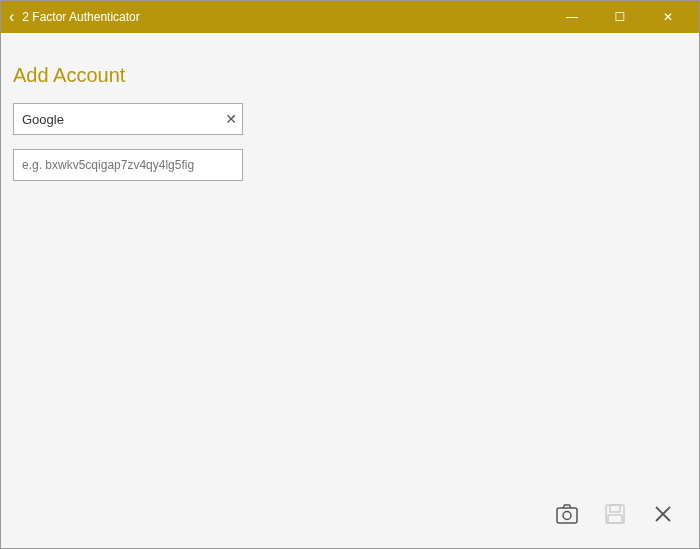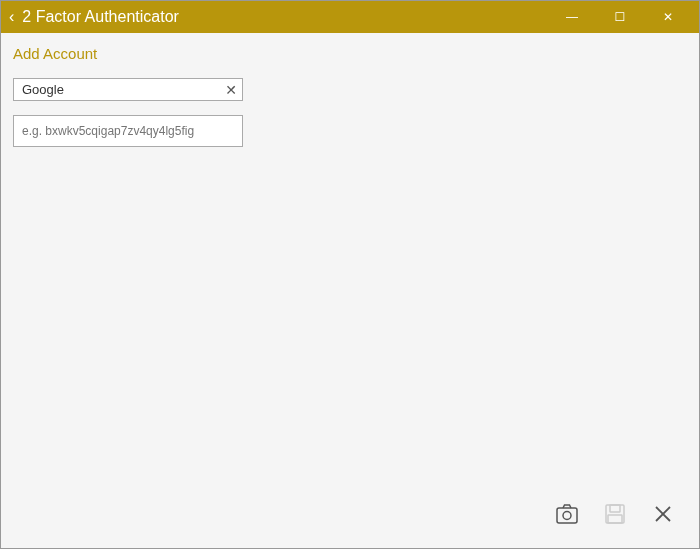--- a/index.html
+++ b/index.html
@@ -39,21 +39,21 @@
       font-size: 16px;
       margin-right: 8px;
       cursor: pointer;
       user-select: none;
       display: flex;
       align-items: center;
     }
 
     .titlebar-title {
       color: white;
-      font-size: 16px;
+      font-size: 12px;
       flex: 1;
     }
 
     .titlebar-controls {
       display: flex;
       align-items: center;
       gap: 2px;
     }
 
     .titlebar-btn {
@@ -72,41 +72,42 @@
 
     .content {
       flex: 1;
       background: #f5f5f5;
       padding: 12px 12px 8px 12px;
       display: flex;
       flex-direction: column;
     }
 
     .page-title {
-      font-size: 15px;
+      font-size: 20px;
       font-weight: 300;
       color: #b8960c;
       margin-bottom: 16px;
+      margin-top: 19px;
     }
 
     .field-label {
       font-size: 13px;
       color: #333;
       margin-bottom: 4px;
     }
 
     .text-input-wrapper {
       position: relative;
       width: 230px;
       margin-bottom: 14px;
     }
 
     .text-input {
       width: 100%;
-      height: 23px;
+      height: 32px;
       border: 1px solid #aaa;
       padding: 4px 30px 4px 8px;
       font-size: 13px;
       background: white;
       outline: none;
       color: #333;
     }
 
     .input-clear {
       position: absolute;

